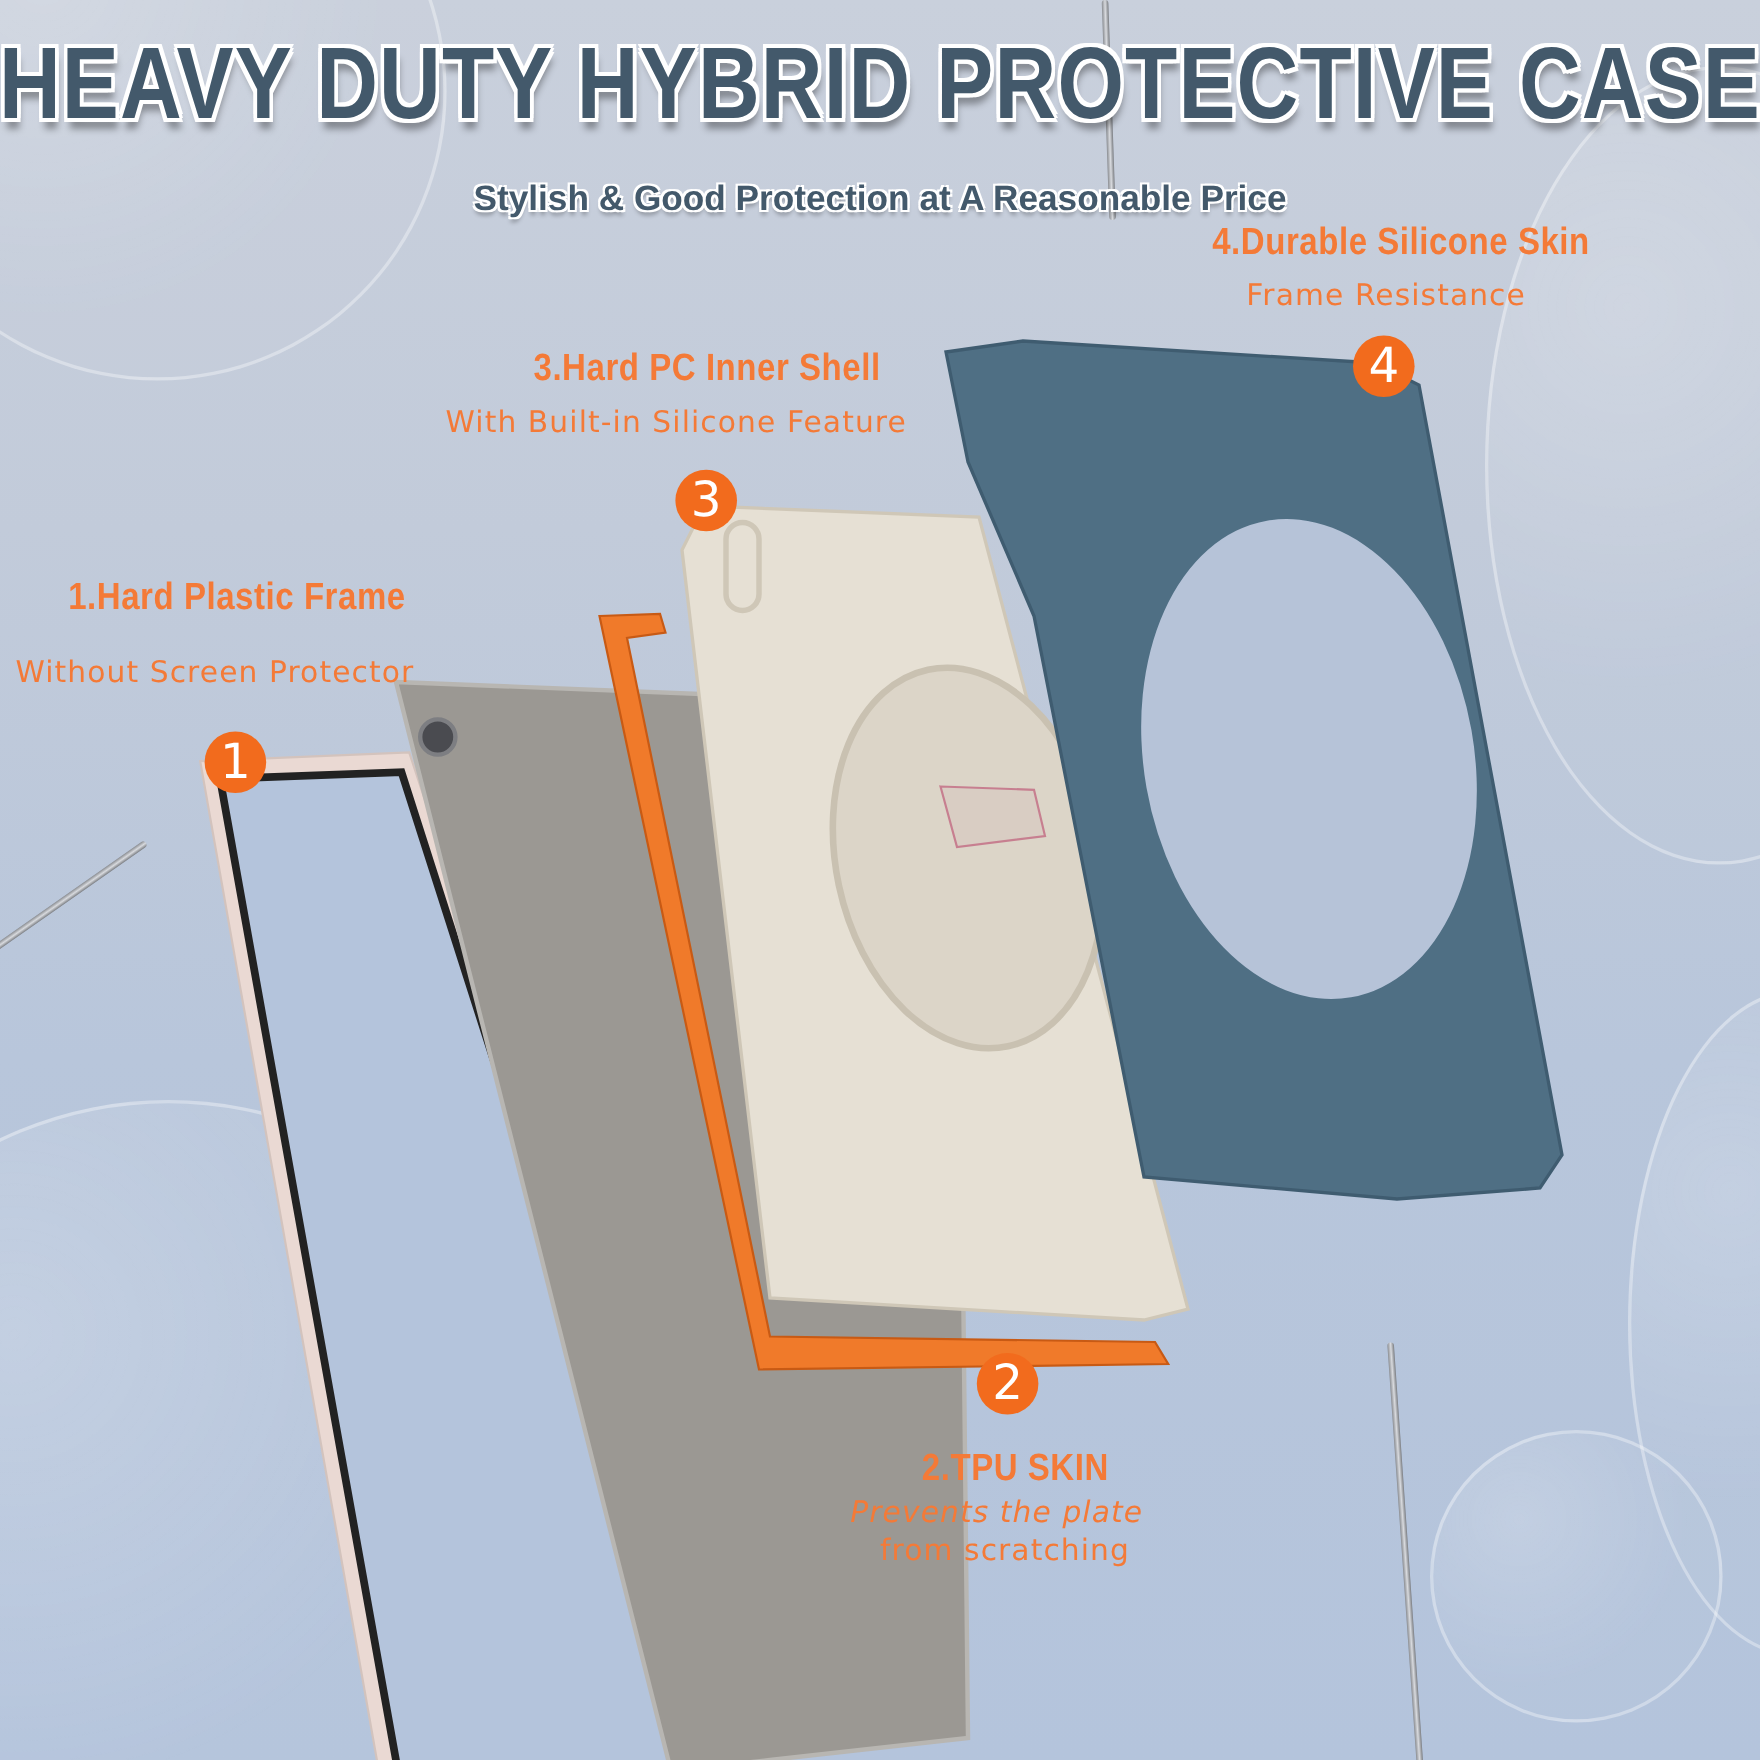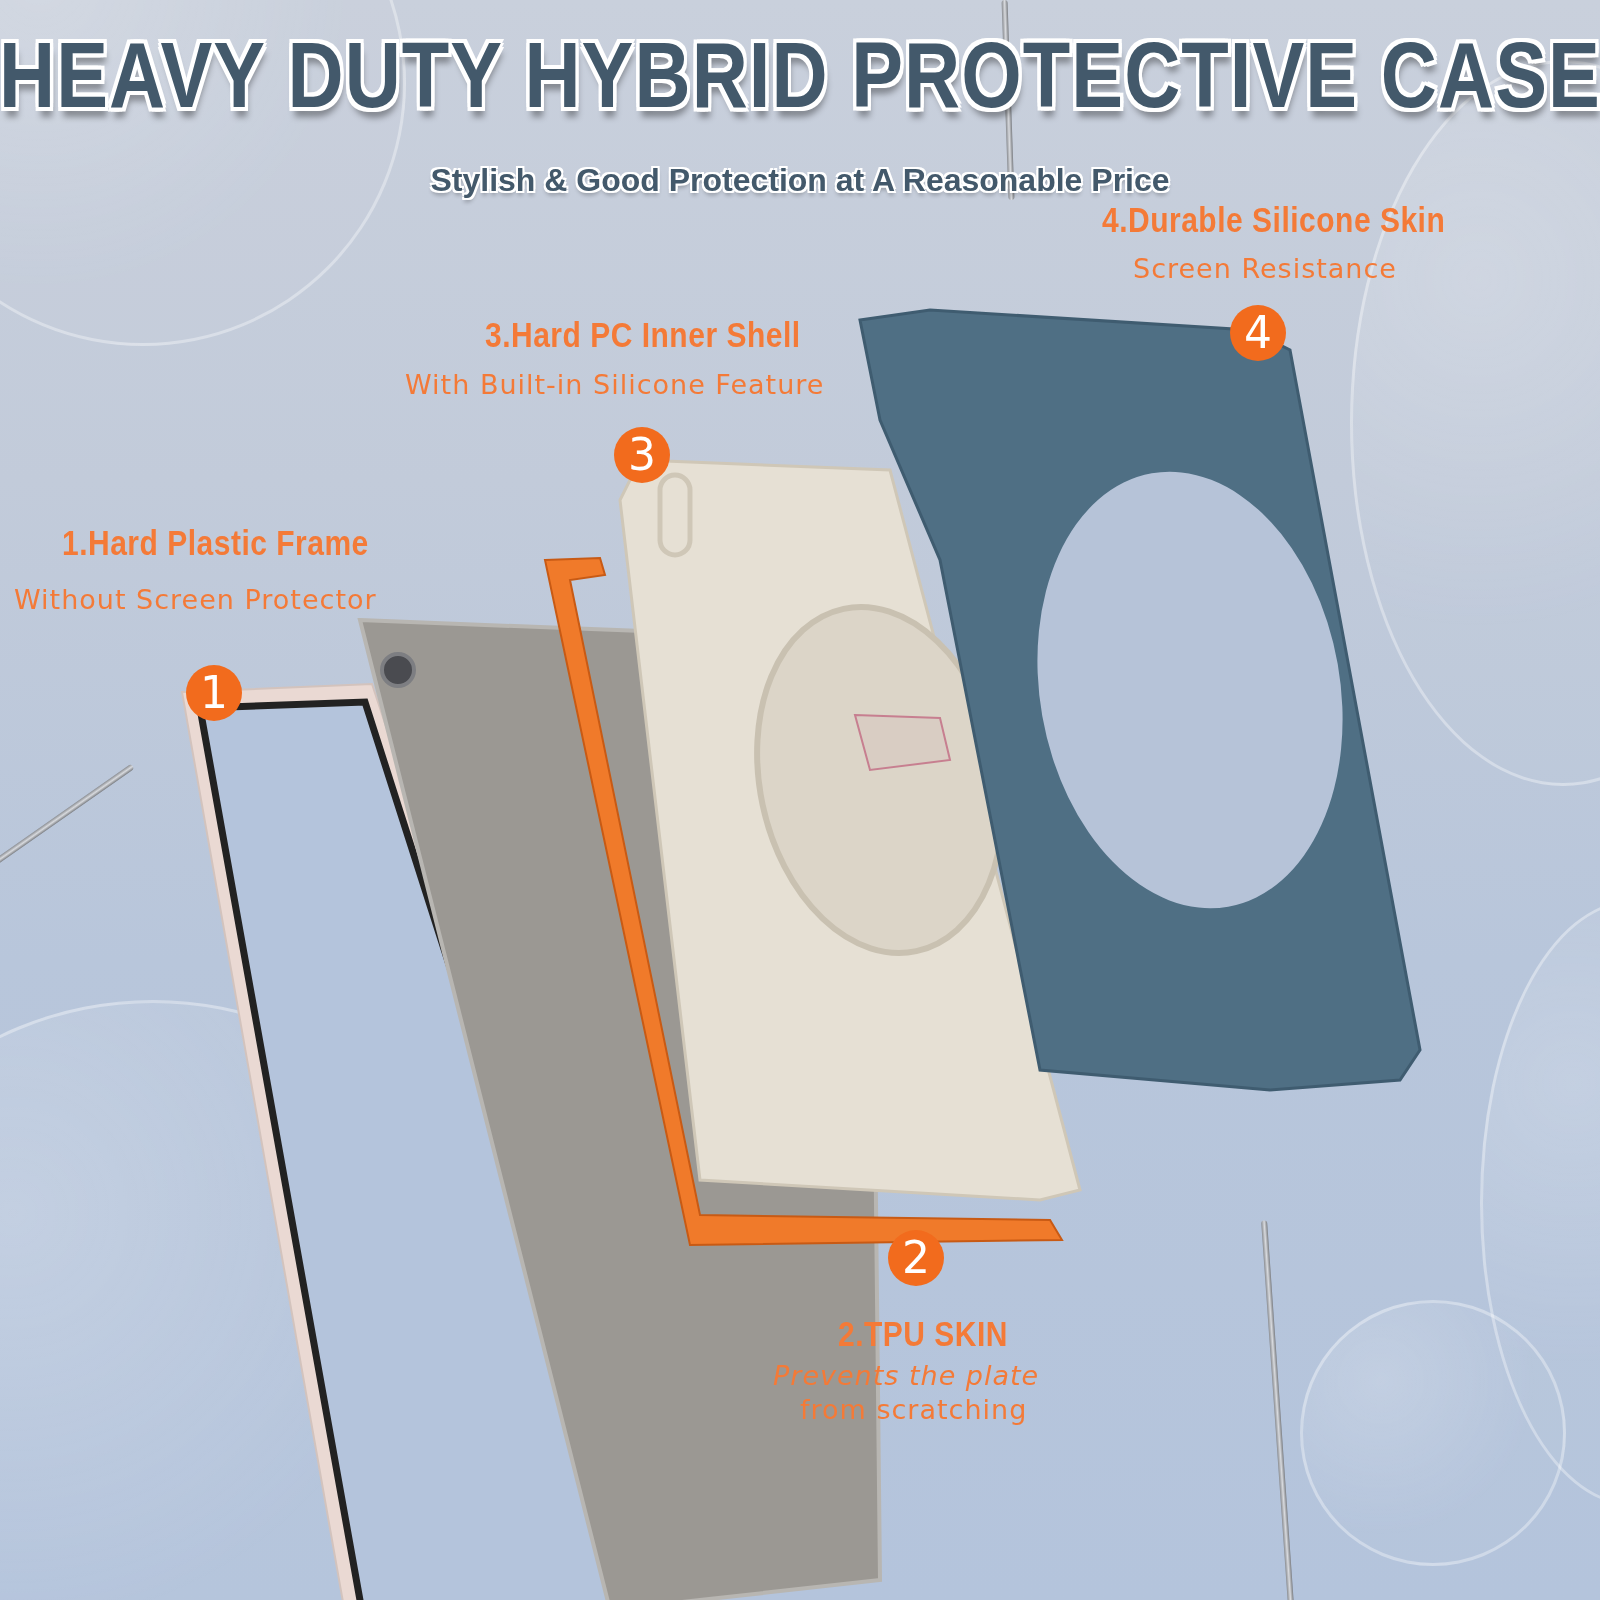--- a/index.html
+++ b/index.html
@@ -63,27 +63,27 @@
     <rect x="660" y="475" width="30" height="80" rx="15" fill="none" stroke="#cfc7b7" stroke-width="5"></rect>
   </g>
 
   <g>
     <path d="M860 320 L930 310 L1250 330 L1290 350 L1420 1050 L1400 1080 L1270 1090 L1040 1070 L940 560 L880 420 Z" fill="#4f6f84" stroke="#3f5c70" stroke-width="3"></path>
     <ellipse cx="1190" cy="690" rx="150" ry="220" fill="#b6c3d8" transform="rotate(-10 1190 690)"></ellipse>
   </g>
 </svg>
 
 <div class="feat-title" style="left:1102px;top:204px;">4.Durable Silicone Skin</div>
-<div class="feat-desc" style="left:1133px;top:253px;">Screen Resistance</div>
+<div class="feat-desc" style="left:1133px;top:253px;">Frame Resistance</div>
 <div class="badge" style="left:1230px;top:305px;">4</div>
 
 <div class="feat-title" style="left:485px;top:318px;">3.Hard PC Inner Shell</div>
 <div class="feat-desc" style="left:405px;top:369px;">With Built-in Silicone Feature</div>
 <div class="badge" style="left:614px;top:427px;">3</div>
 
 <div class="feat-title" style="left:62px;top:526px;">1.Hard Plastic Frame</div>
-<div class="feat-desc" style="left:14px;top:584px;">Without Screen Protector</div>
+<div class="feat-desc" style="left:14px;top:596px;">Without Screen Protector</div>
 <div class="badge" style="left:186px;top:665px;">1</div>
 
 <div class="badge" style="left:888px;top:1230px;">2</div>
 <div class="feat-title" style="left:838px;top:1318px;">2.TPU SKIN</div>
 <div class="feat-desc" style="left:773px;top:1360px;font-style:italic;">Prevents the plate</div>
 <div class="feat-desc" style="left:800px;top:1394px;text-align:right;">from scratching</div>
 
 </body></html>

